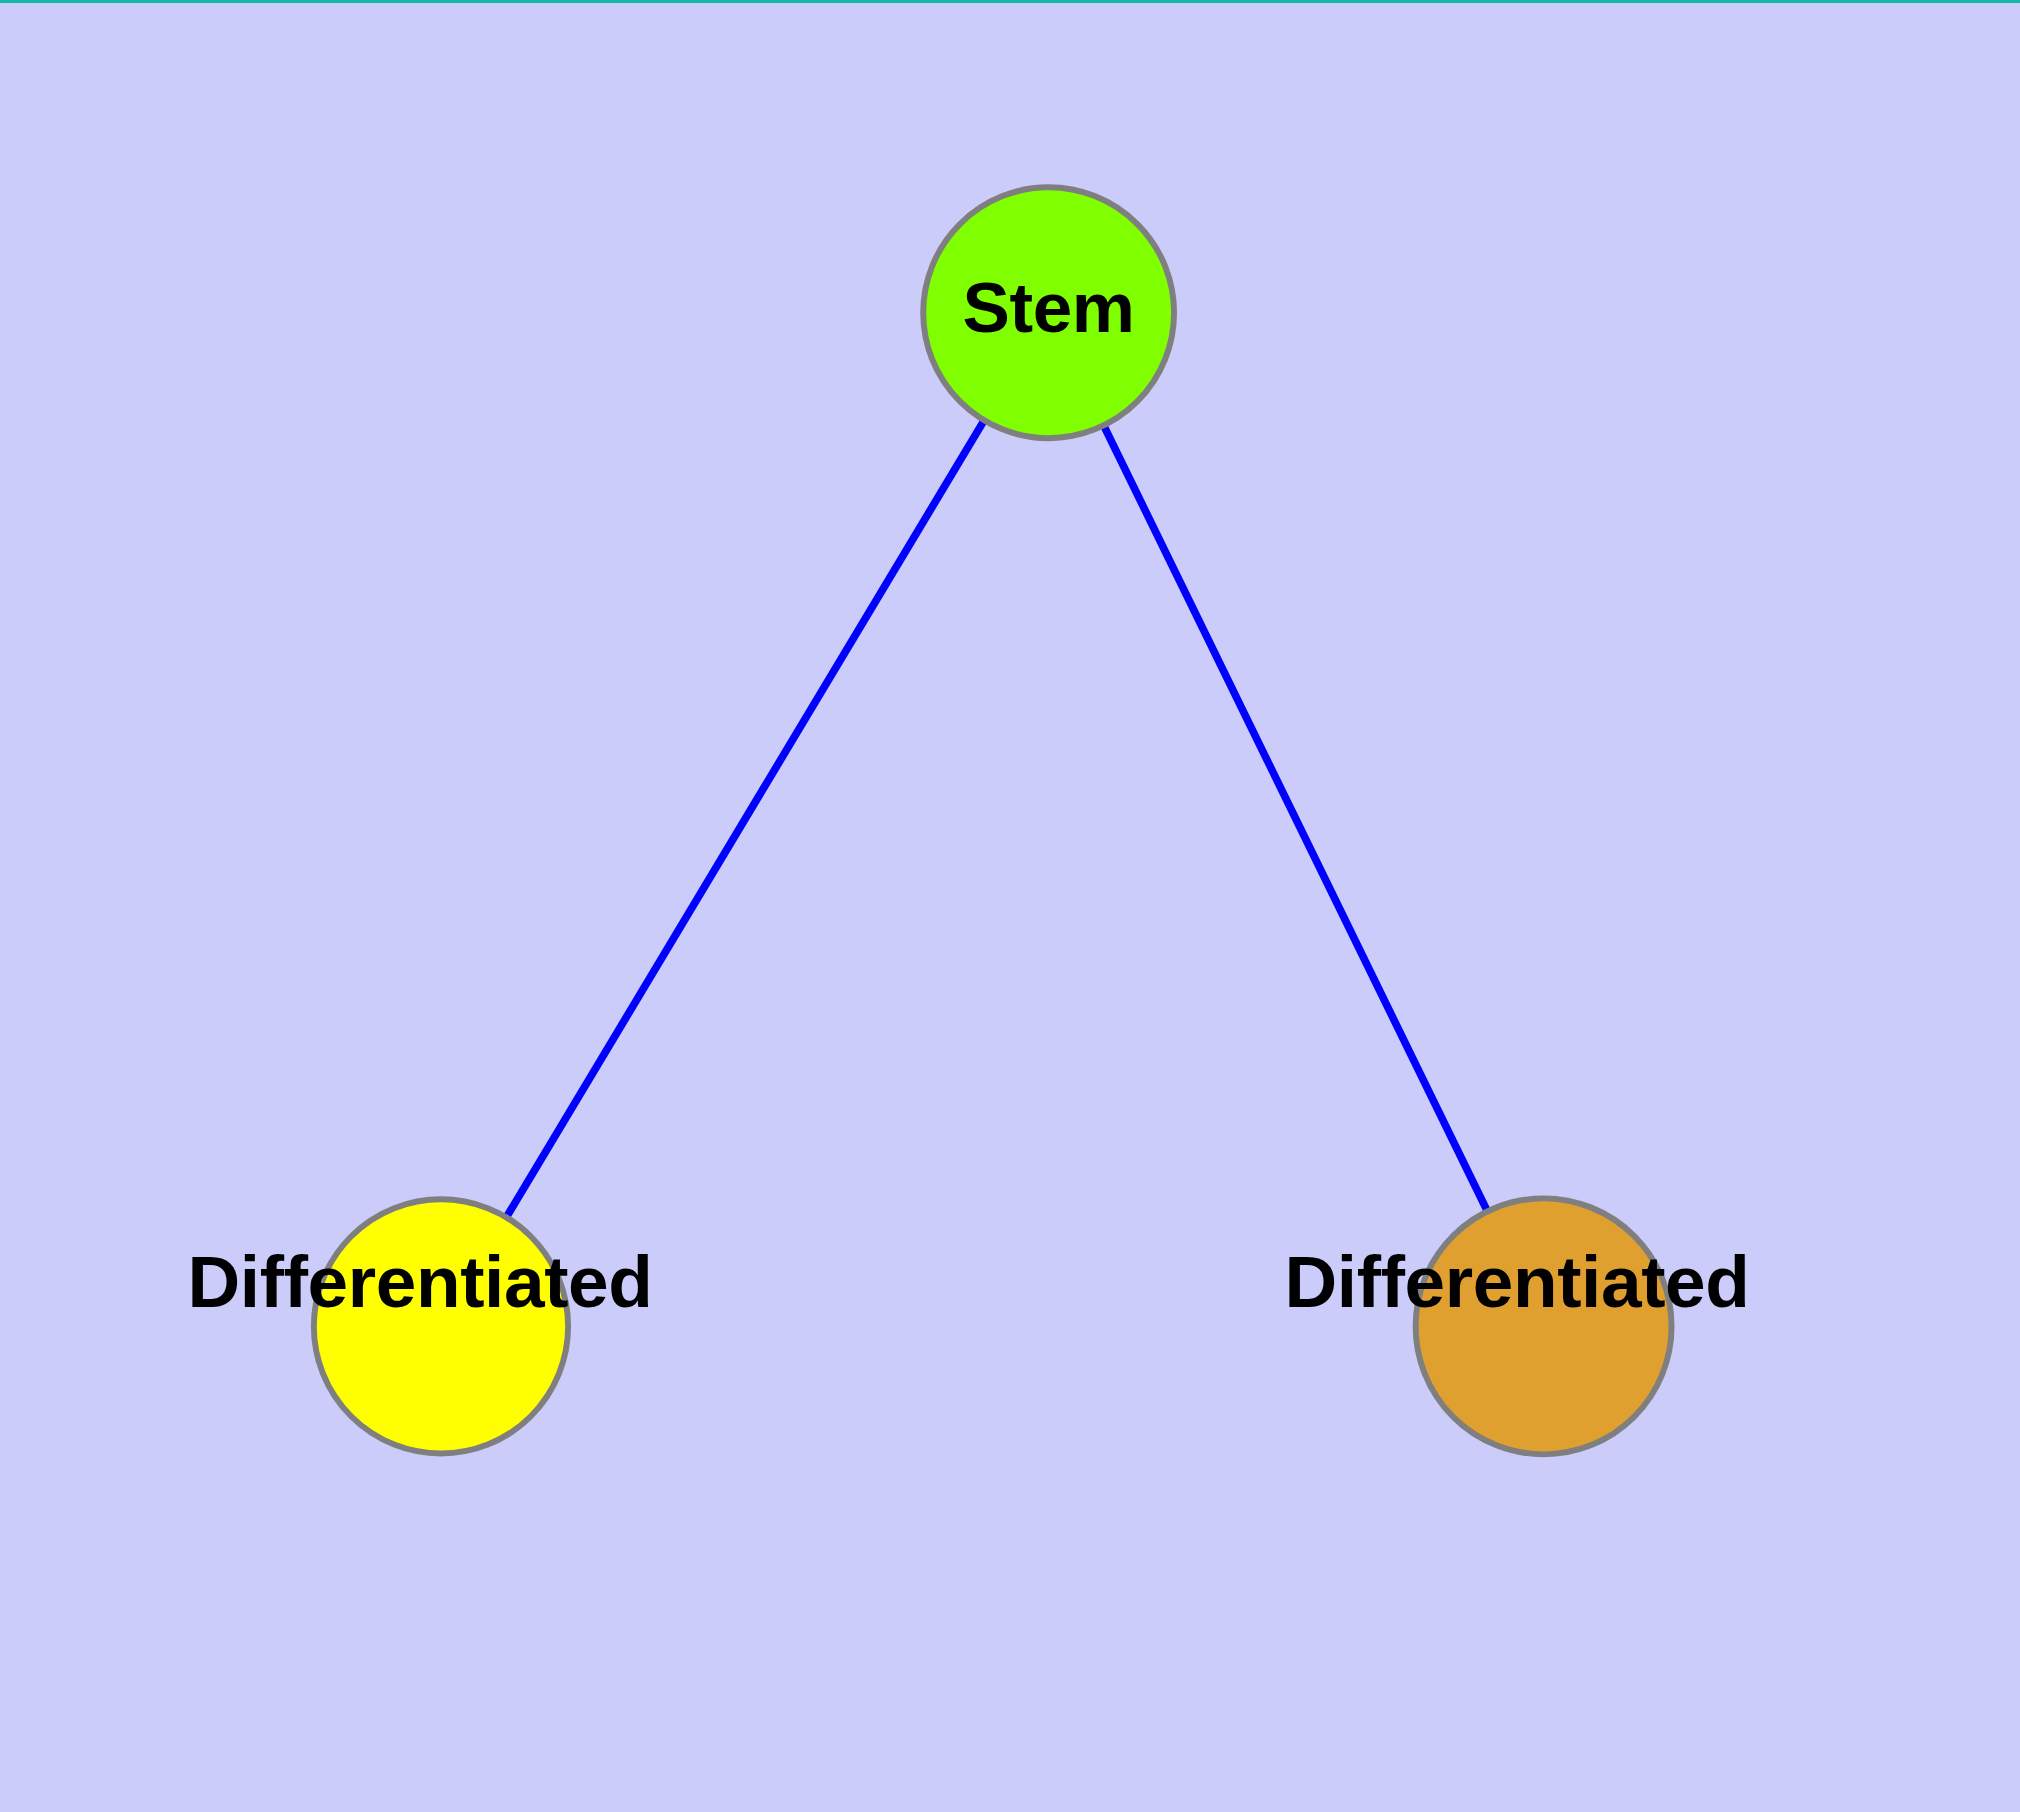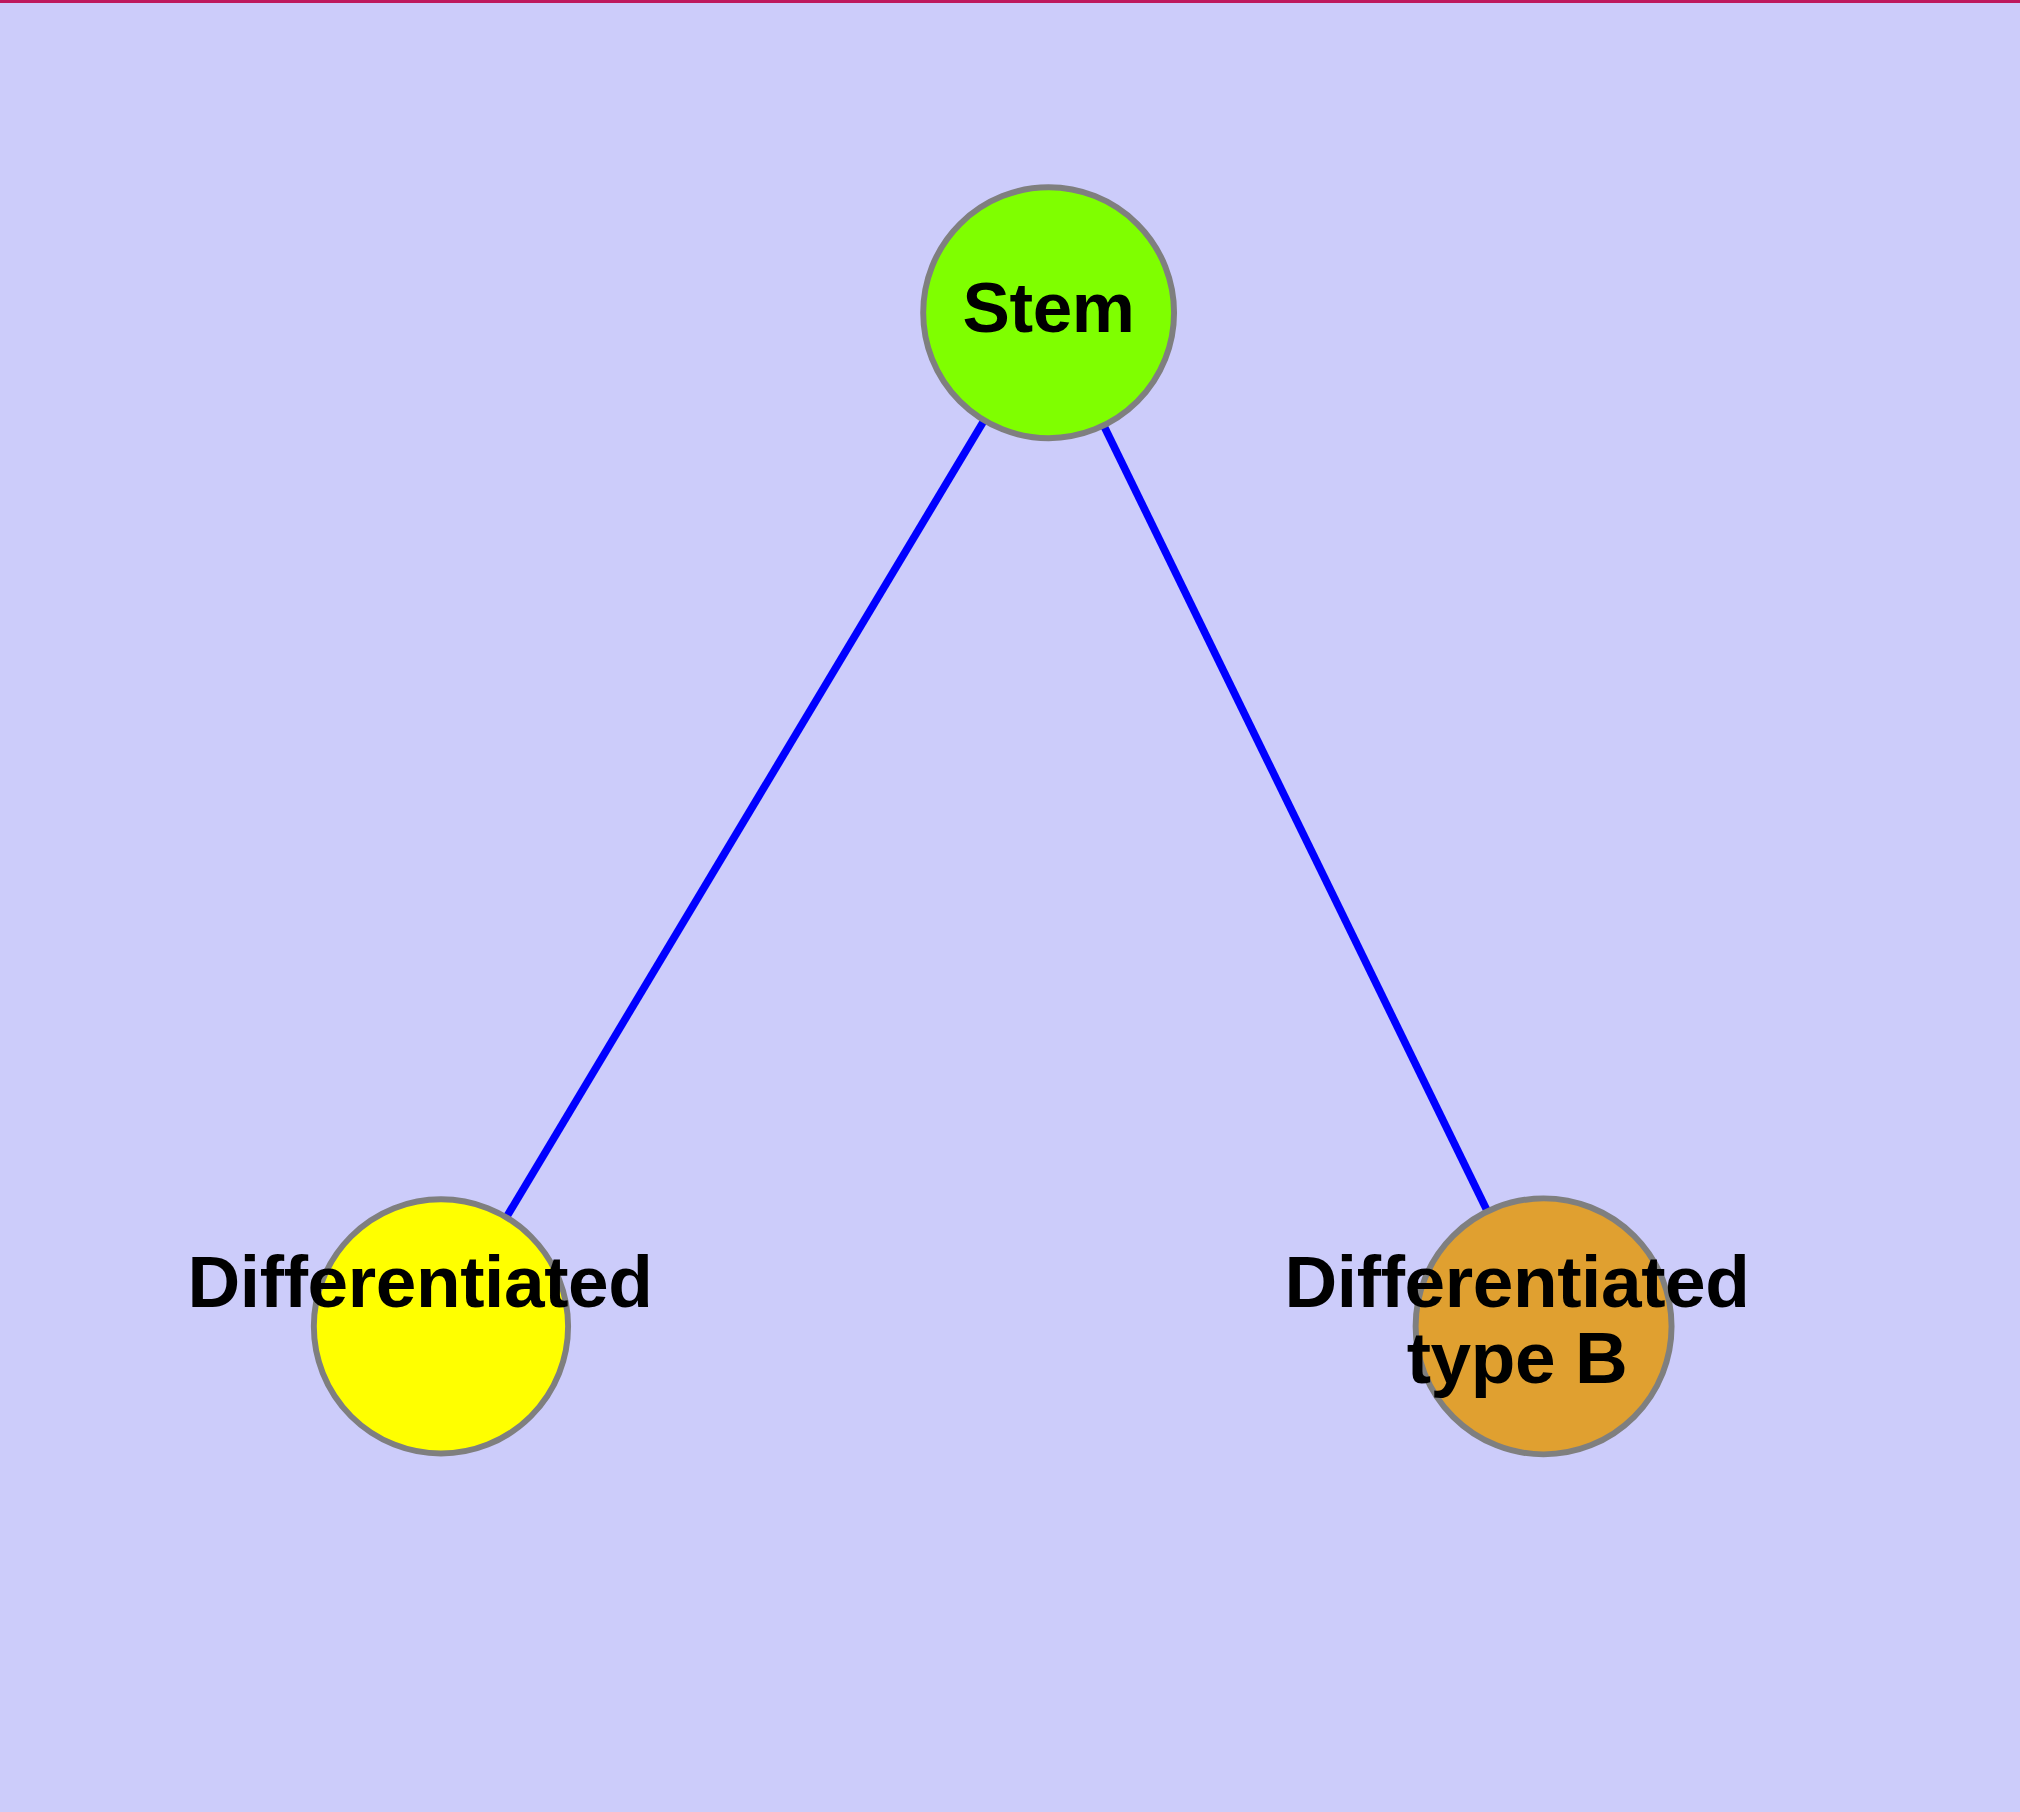--- a/index.html
+++ b/index.html
@@ -4,21 +4,21 @@
 <style>
   html, body {
     margin: 0;
     padding: 0;
     background: #ffffff;
   }
   #canvas {
     position: relative;
     width: 2021px;
     height: 1812px;
-    background: #be185d;
+    background: #14b8a6;
     overflow: hidden;
     font-family: "Liberation Sans", sans-serif;
   }
   #plot-area {
     position: absolute;
     left: 0;
     top: 2.5px;
     width: 2021px;
     height: 1810px;
     background: #ccccfa;
@@ -84,17 +84,16 @@
   <div class="node-label" id="label-stem">
     <div>Stem</div>
   </div>
 
   <div class="node-label" id="label-diff-a">
     <div>Differentiated</div>
   </div>
 
   <div class="node-label" id="label-diff-b">
     <div>Differentiated</div>
-    <div>type B</div>
   </div>
 
 </div>
 
 
 </body></html>

